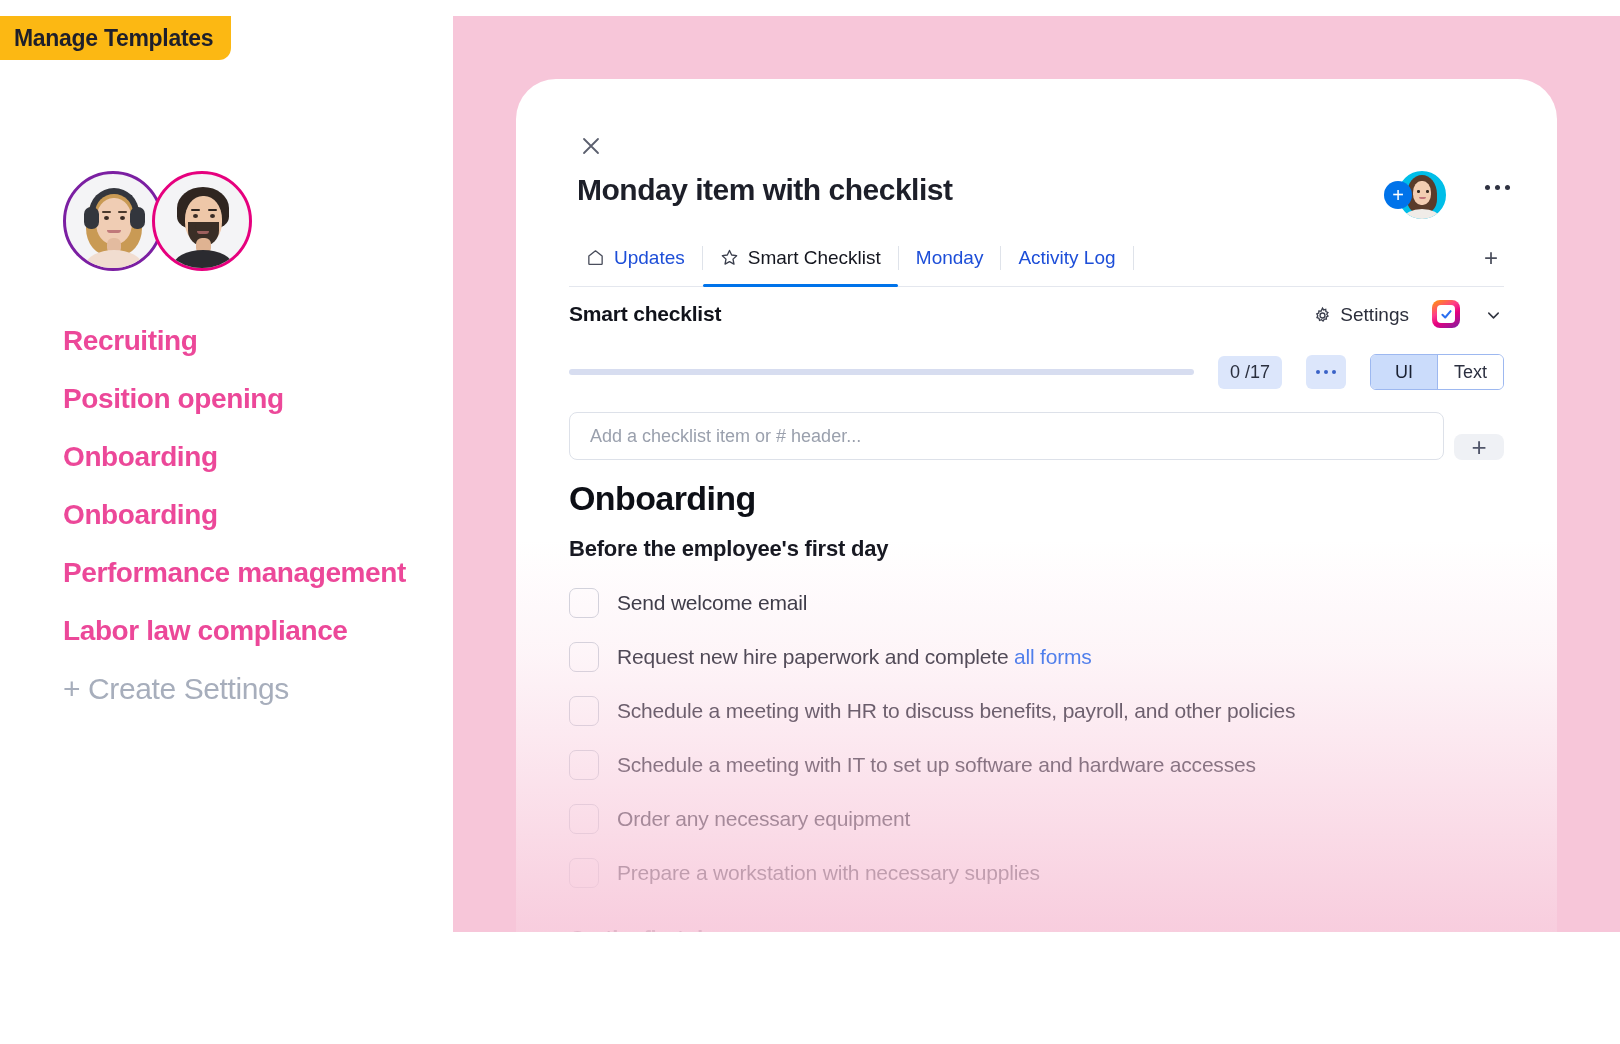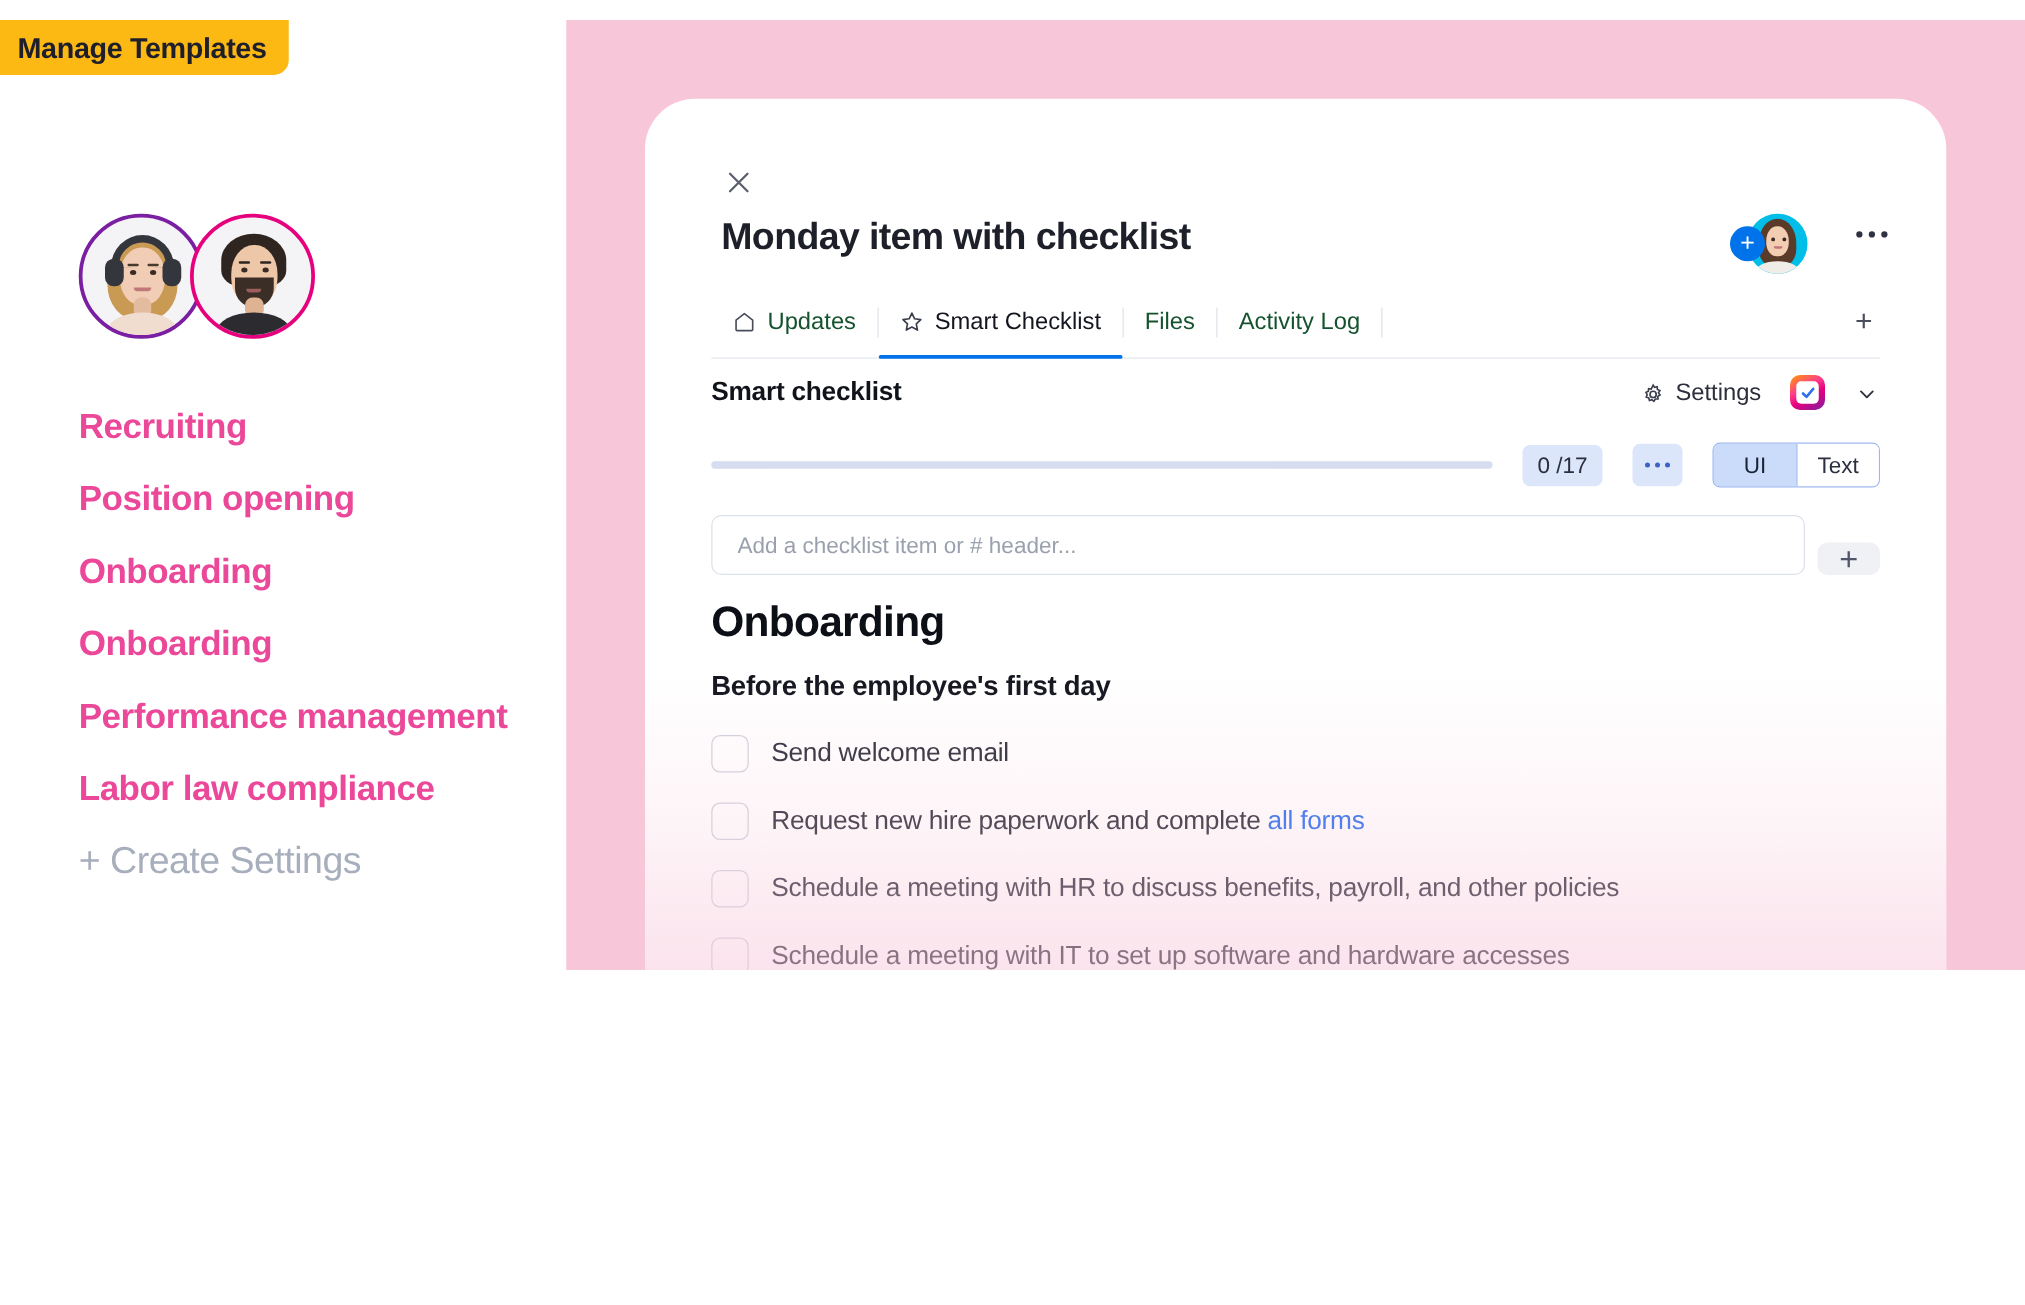--- a/index.html
+++ b/index.html
@@ -141,21 +141,21 @@
     letter-spacing: -0.4px;
     white-space: nowrap;
     cursor: pointer;
   }
 
   
   .panel {
     position: absolute;
     left: 453px; top: 0;
     width: 1167px;
-    height: 760px;
+    height: 916px;
     background: #F7C6D9;
     overflow: hidden;
   }
 
   
   .card {
     position: absolute;
     left: 63px;           
     top: 63px;
     width: 1041px;        
@@ -263,21 +263,21 @@
     height: 58px;
     display: flex;
     align-items: center;
     border-bottom: 1.5px solid #e4e7ee;
   }
   .tab {
     display: flex; align-items: center; gap: 9px;
     padding: 0 17px;
     height: 56px;
     font-size: 19px;
-    color: #14532d;
+    color: #1d4ed8;
     cursor: pointer;
     position: relative;
     white-space: nowrap;
   }
   .tab.active { color: #14161f; }
   .tab.active::after {
     content: "";
     position: absolute;
     left: 0; right: 0; bottom: -1.5px;
     height: 3px;
@@ -583,21 +583,21 @@
           <div class="tab active">
             <span>
               <svg width="19" height="19" viewBox="0 0 20 20" fill="none" stroke="#3b3f4d" stroke-width="1.4" stroke-linejoin="round">
                 <path d="M10 2.6 L12.3 7.4 L17.5 8.1 L13.7 11.7 L14.7 16.9 L10 14.4 L5.3 16.9 L6.3 11.7 L2.5 8.1 L7.7 7.4 Z"></path>
               </svg>
             </span>
             <span>Smart Checklist</span>
           </div>
           <div class="tab-sep"></div>
           <div class="tab">
-            <span>Files</span>
+            <span>Monday</span>
           </div>
           <div class="tab-sep"></div>
           <div class="tab">
             <span>Activity Log</span>
           </div>
           <div class="tab-sep"></div>
           <div class="tab-add">
             <span>+</span>
           </div>
         </div>

